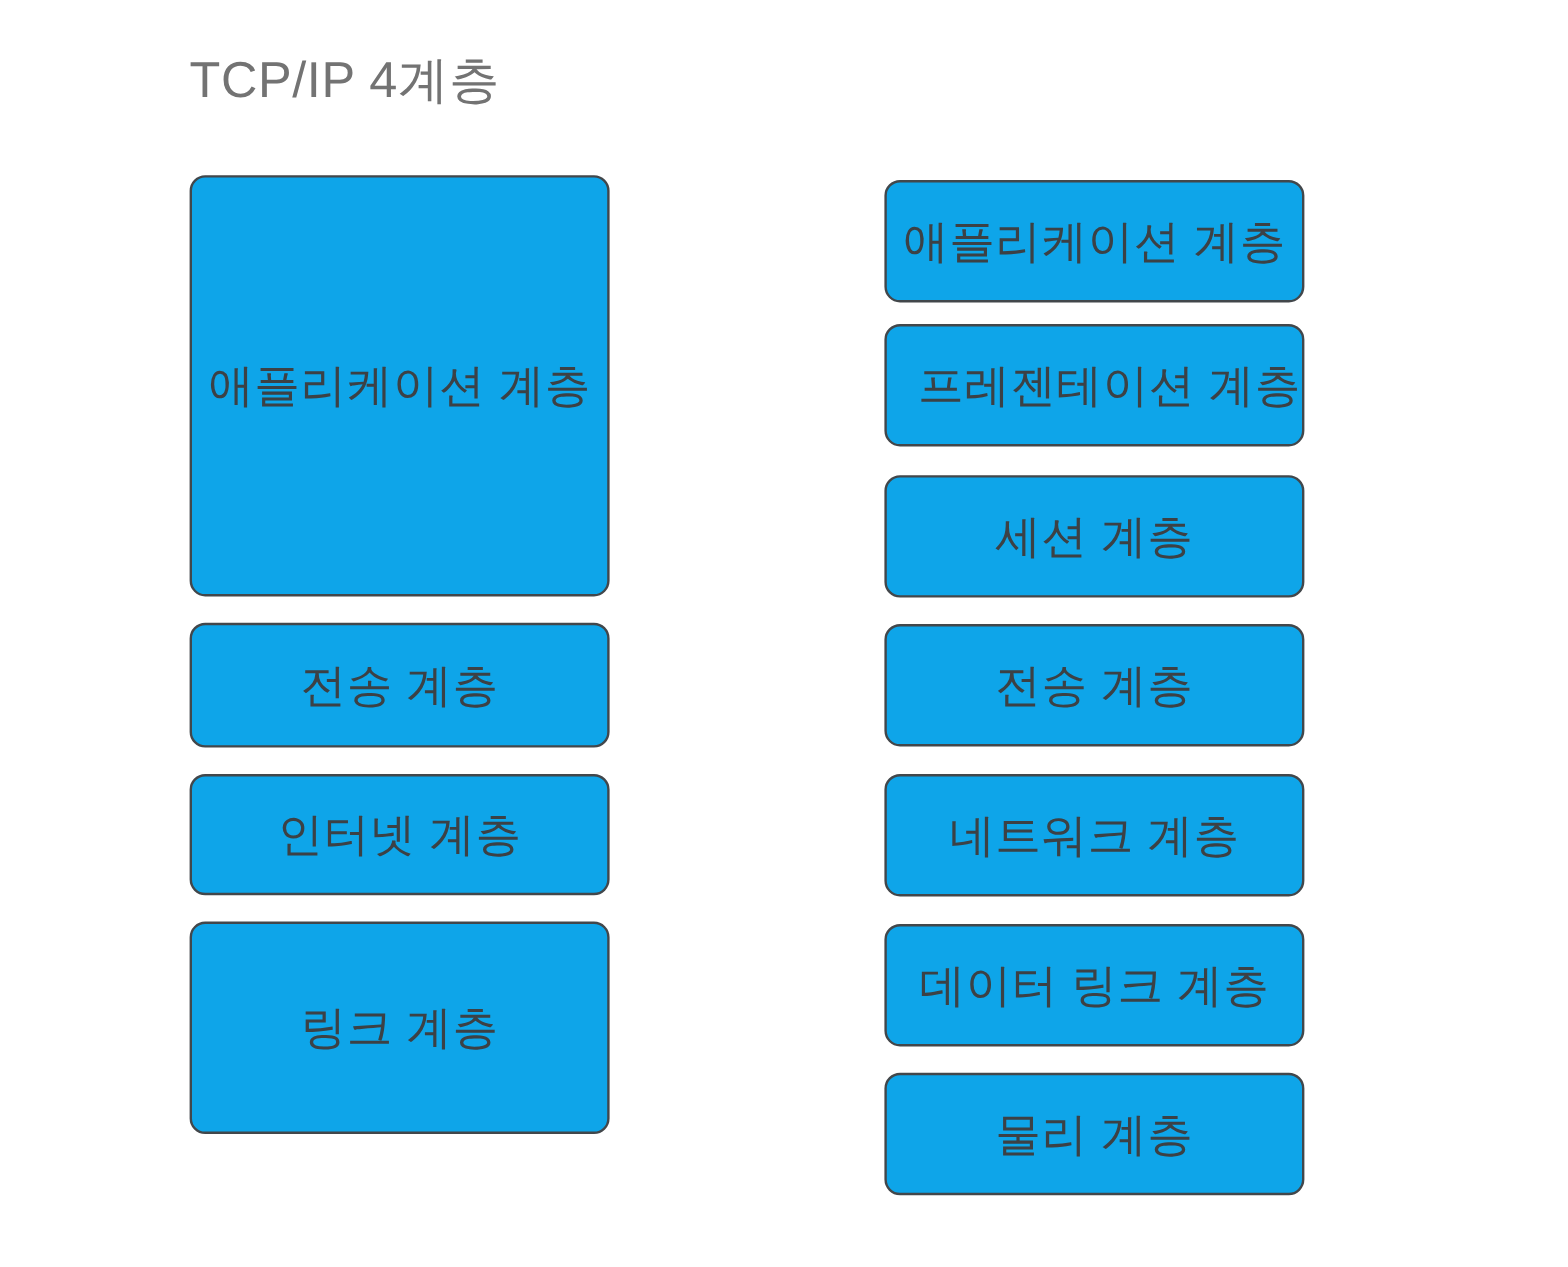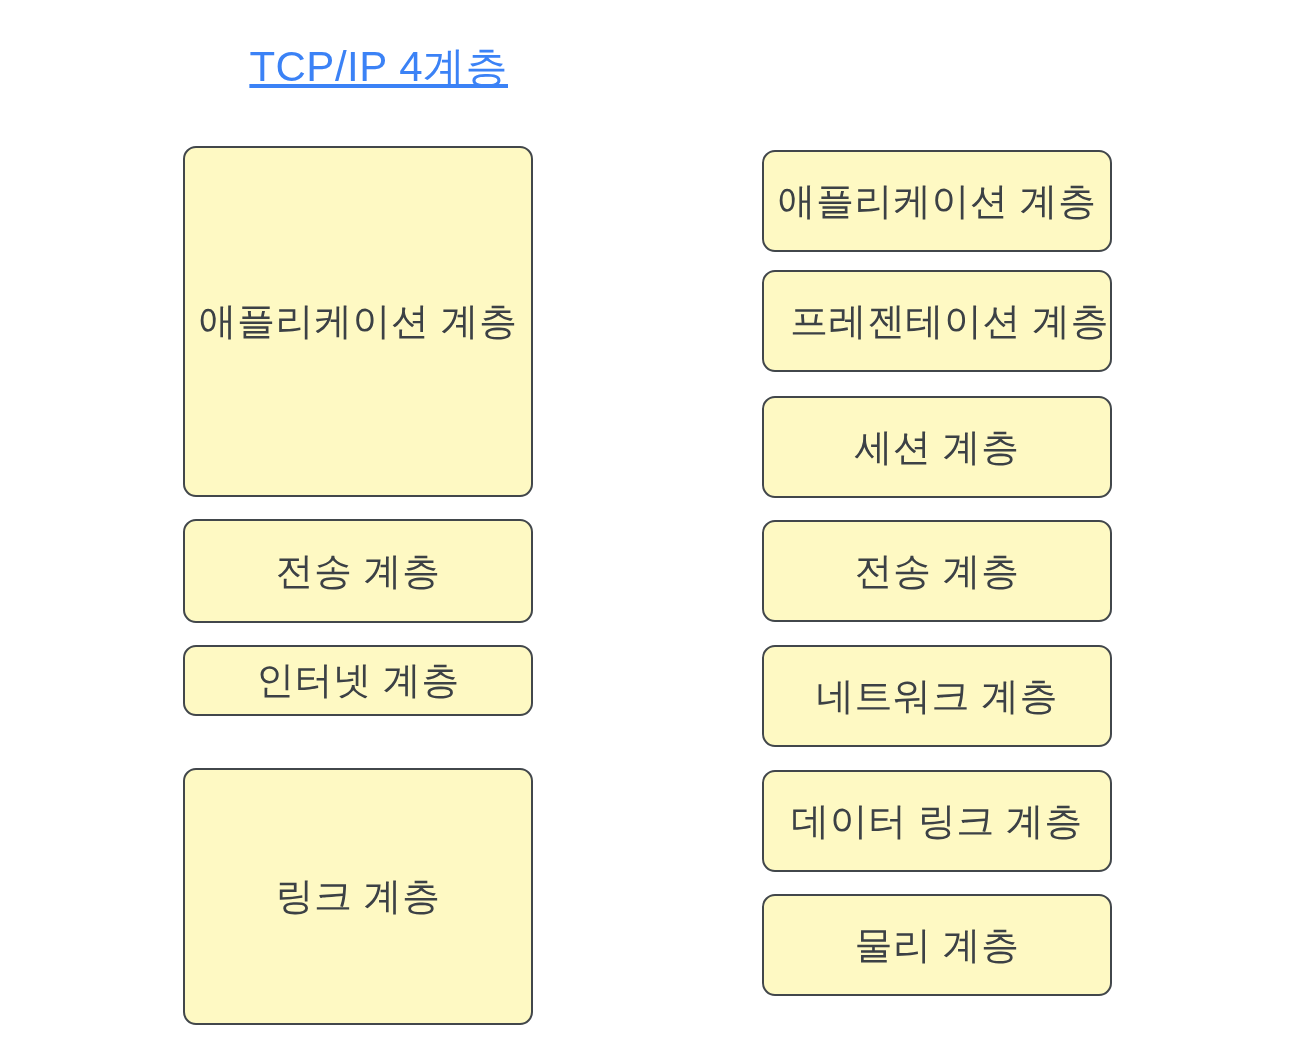--- a/index.html
+++ b/index.html
@@ -11,52 +11,50 @@
     position: relative;
     width: 1307px;
     height: 1056px;
     background: #ffffff;
     font-family: "Liberation Sans", "DejaVu Sans", sans-serif;
     overflow: hidden;
   }
   .col-title {
     position: absolute;
     width: 350px;
-    text-align: right;
+    text-align: left;
     font-size: 42px;
     line-height: 1.1;
-    color: #3b82f6;
+    color: #737373;
     letter-spacing: 0.5px;
     white-space: nowrap;
-    text-decoration: underline;
   }
   .layer-box {
     position: absolute;
     box-sizing: border-box;
-    background: #fef9c3;
+    background: #0ea5e9;
     border: 2.5px solid #42474b;
     border-radius: 13px;
     display: flex;
     align-items: center;
     justify-content: center;
-    margin-left: 25px;
   }
   .layer-label {
     font-size: 38px;
     color: #3c4145;
     letter-spacing: 0.5px;
     white-space: nowrap;
   }
 
   
   .tcpip-box   { left: 158px; width: 350px; }
   .tcpip-b0 { top: 146px; height: 351px; }
   .tcpip-b1 { top: 519px; height: 104px; }
-  .tcpip-b2 { top: 645px; height: 71px; text-align: right; }
-  .tcpip-b3 { top: 768px; height: 257px; }
+  .tcpip-b2 { top: 645px; height: 101px; text-align: right; }
+  .tcpip-b3 { top: 768px; height: 177px; }
   .tcpip-title { left: 158px; top: 44px; }
 
   
   .osi-box { left: 737px; width: 350px; height: 102px; }
   .osi-b0 { top: 150px; }
   .osi-b1 { top: 270px; padding-left: 25px; }
   .osi-b2 { top: 396px; justify-content: center; }
   .osi-b3 { top: 520px; }
   .osi-b4 { top: 645px; }
   .osi-b5 { top: 770px; }

